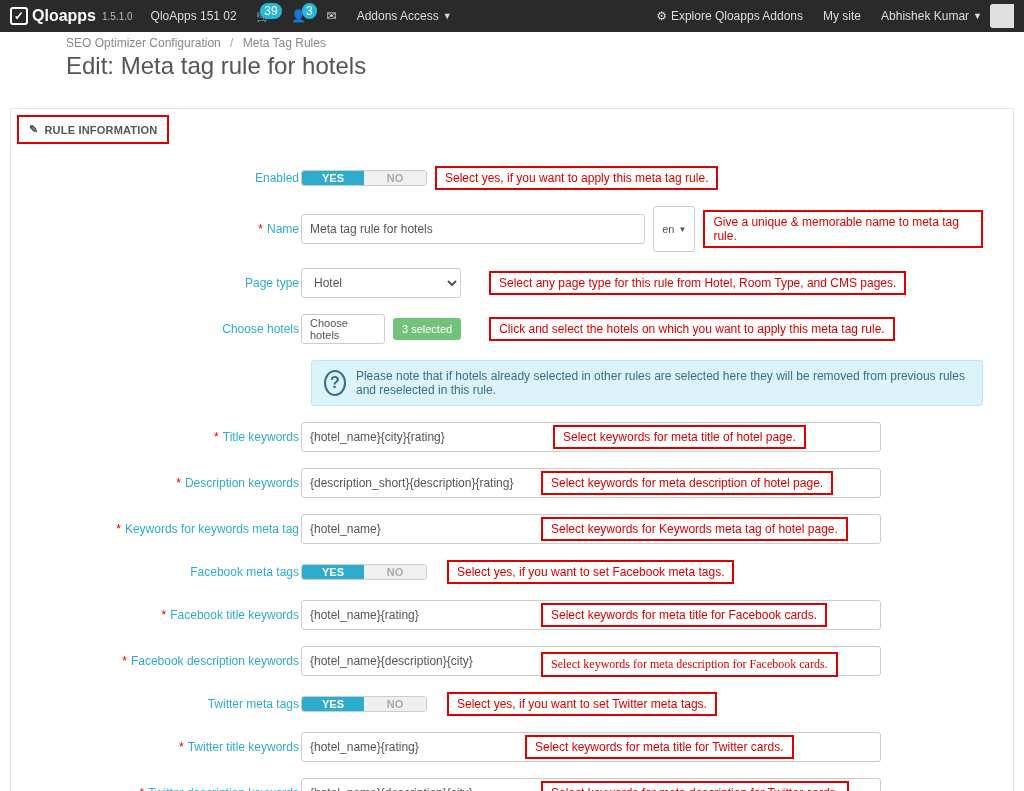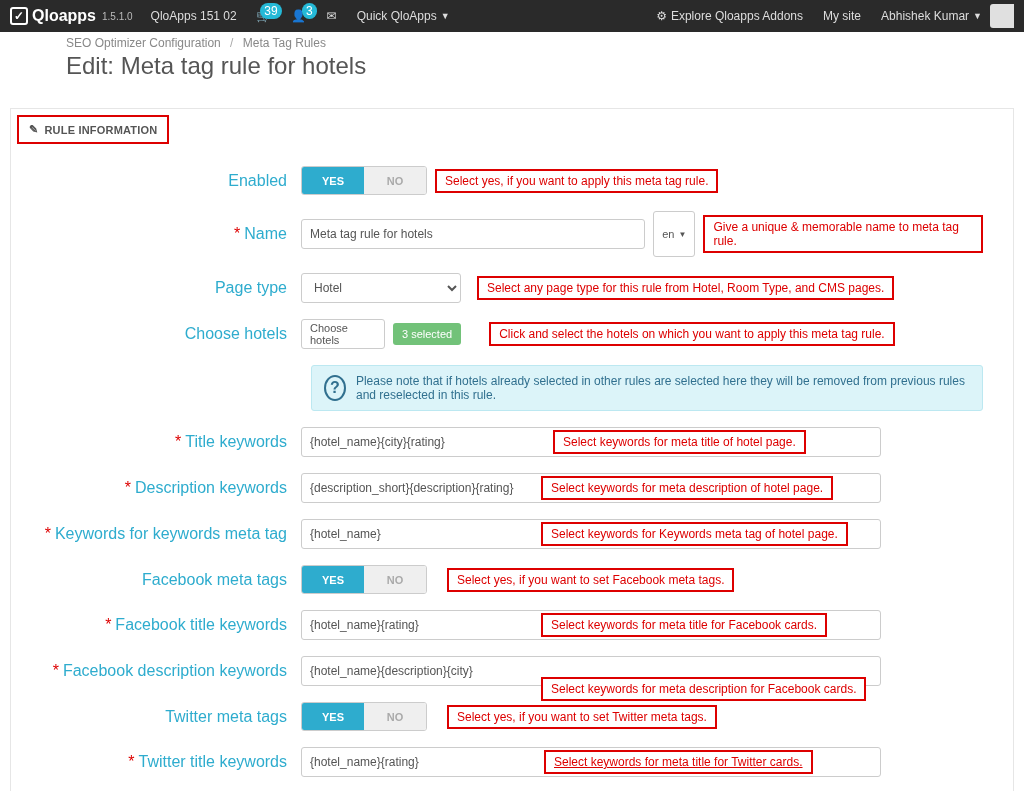--- a/index.html
+++ b/index.html
@@ -27,27 +27,27 @@
     h1.page-title { font-weight: 400; font-size: 24px; color: #555; margin: 2px 0 28px 56px; }
 
     
     .panel { border: 1px solid #e6e6e6; background: #fff; }
     .panel-heading { display: inline-flex; align-items: center; gap: 6px; border: 2px solid #d00; padding: 6px 10px; font-size: 11px; font-weight: 700; color: #555; letter-spacing: .2px; border-bottom: 2px solid #d00; }
     .panel-heading-wrap { padding: 6px 6px 0 6px; }
     .panel-body { padding: 12px 30px 8px 30px; }
 
     
     .frow { display: flex; align-items: center; margin: 10px 0 16px 0; }
-    .frow .flabel { width: 260px; text-align: right; padding-right: 14px; color: #2eacce; font-size: 16px; }
+    .frow .flabel { width: 260px; text-align: right; padding-right: 2px; color: #2eacce; font-size: 12px; }
     .frow .flabel .req { color: #d00; margin-right: 4px; }
     .frow .fcontrol { flex: 1; display: flex; align-items: center; gap: 8px; }
 
     
     .toggle { display: inline-flex; border: 1px solid #ccc; border-radius: 3px; overflow: hidden; }
-    .toggle .opt { width: 62px; height: 27px; display: inline-flex; align-items: center; justify-content: center; font-size: 11px; font-weight: 600; }
+    .toggle .opt { width: 62px; height: 14px; display: inline-flex; align-items: center; justify-content: center; font-size: 11px; font-weight: 600; }
     .toggle .yes { background: #2eacce; color: #fff; }
     .toggle .no { background: #efefef; color: #aaa; }
 
     
     .textin, .selectin { height: 30px; border: 1px solid #ccc; border-radius: 3px; padding: 0 8px; font-size: 12px; color: #555; background: #fff; }
     .name-input { width: 360px; }
     .lang-btn { height: 46px; border: 1px solid #ccc; border-radius: 3px; padding: 0 8px; font-size: 11px; display: inline-flex; align-items: center; gap: 4px; cursor: pointer; background: #fff; }
     .selectin { width: 160px; }
     .choose-hotels-input { width: 84px; cursor: pointer; font-size: 11px; display: inline-flex; align-items: center; justify-content: flex-start; }
     .badge-green { background: #72c279; color: #fff; border-radius: 3px; padding: 5px 9px; font-size: 11px; }
@@ -75,21 +75,21 @@
   <span class="item" style="position:relative;">
     <span>🛒</span>
     <span class="badge">39</span>
   </span>
   <span class="item" style="position:relative;">
     <span>👤</span>
     <span class="badge">3</span>
   </span>
   <span class="item">✉</span>
   <span class="item qa">
-    <span>Quick QloApps</span>
+    <span>Addons Access</span>
     <span class="caret">▼</span>
   </span>
   <span class="spacer"></span>
   <span class="item">
     <span>⚙</span>
     <span style="margin-left:4px;">Explore Qloapps Addons</span>
   </span>
   <span class="item">My site</span>
   <span class="item">
     <span>Abhishek Kumar</span>
@@ -138,21 +138,21 @@
           <span class="annot">Give a unique &amp; memorable name to meta tag rule.</span>
         </div>
       </div>
 
       <div class="frow">
         <div class="flabel">Page type</div>
         <div class="fcontrol">
           <select class="selectin">
             <option>Hotel</option>
           </select>
-          <span class="annot" style="margin-left:8px;">Select any page type for this rule from Hotel, Room Type, and CMS pages.</span>
+          <span class="annot" style="margin-left:20px;">Select any page type for this rule from Hotel, Room Type, and CMS pages.</span>
         </div>
       </div>
 
       <div class="frow">
         <div class="flabel">Choose hotels</div>
         <div class="fcontrol">
           <span class="textin choose-hotels-input">Choose hotels</span>
           <span class="badge-green">3 selected</span>
           <span class="annot" style="margin-left:20px;">Click and select the hotels on which you want to apply this meta tag rule.</span>
         </div>
@@ -203,40 +203,40 @@
         <div class="fcontrol" style="position:relative;">
           <input class="textin kw-input" value="{hotel_name}{rating}" style="">
           <span class="annot" style="position:absolute; left:240px; top:3px;">Select keywords for meta title for Facebook cards.</span>
         </div>
       </div>
 
       <div class="frow">
         <div class="flabel"><span class="req">*</span><span>Facebook description keywords</span></div>
         <div class="fcontrol" style="position:relative;">
           <input class="textin kw-input" value="{hotel_name}{description}{city}" style="">
-          <span class="annot" style="position:absolute; left:240px; top:21px;">Select keywords for meta description for Facebook cards.</span>
+          <span class="annot" style="position:absolute; left:240px; top:6px;font-family:Liberation Serif, serif;">Select keywords for meta description for Facebook cards.</span>
         </div>
       </div>
 
       <div class="frow">
         <div class="flabel">Twitter meta tags</div>
         <div class="fcontrol">
           <div class="toggle">
             <span class="opt yes">YES</span>
             <span class="opt no">NO</span>
           </div>
           <span class="annot" style="margin-left:12px;">Select yes, if you want to set Twitter meta tags.</span>
         </div>
       </div>
 
       <div class="frow">
         <div class="flabel"><span class="req">*</span><span>Twitter title keywords</span></div>
         <div class="fcontrol" style="position:relative;">
           <input class="textin kw-input" value="{hotel_name}{rating}" style="">
-          <span class="annot" style="position:absolute; left:243px; top:3px;text-decoration:underline;">Select keywords for meta title for Twitter cards.</span>
+          <span class="annot" style="position:absolute; left:224px; top:3px;">Select keywords for meta title for Twitter cards.</span>
         </div>
       </div>
 
       <div class="frow">
         <div class="flabel"><span class="req">*</span><span>Twitter description keywords</span></div>
         <div class="fcontrol" style="position:relative;">
           <input class="textin kw-input" value="{hotel_name}{description}{city}" style="">
           <span class="annot" style="position:absolute; left:240px; top:3px;">Select keywords for meta description for Twitter cards.</span>
         </div>
       </div>

